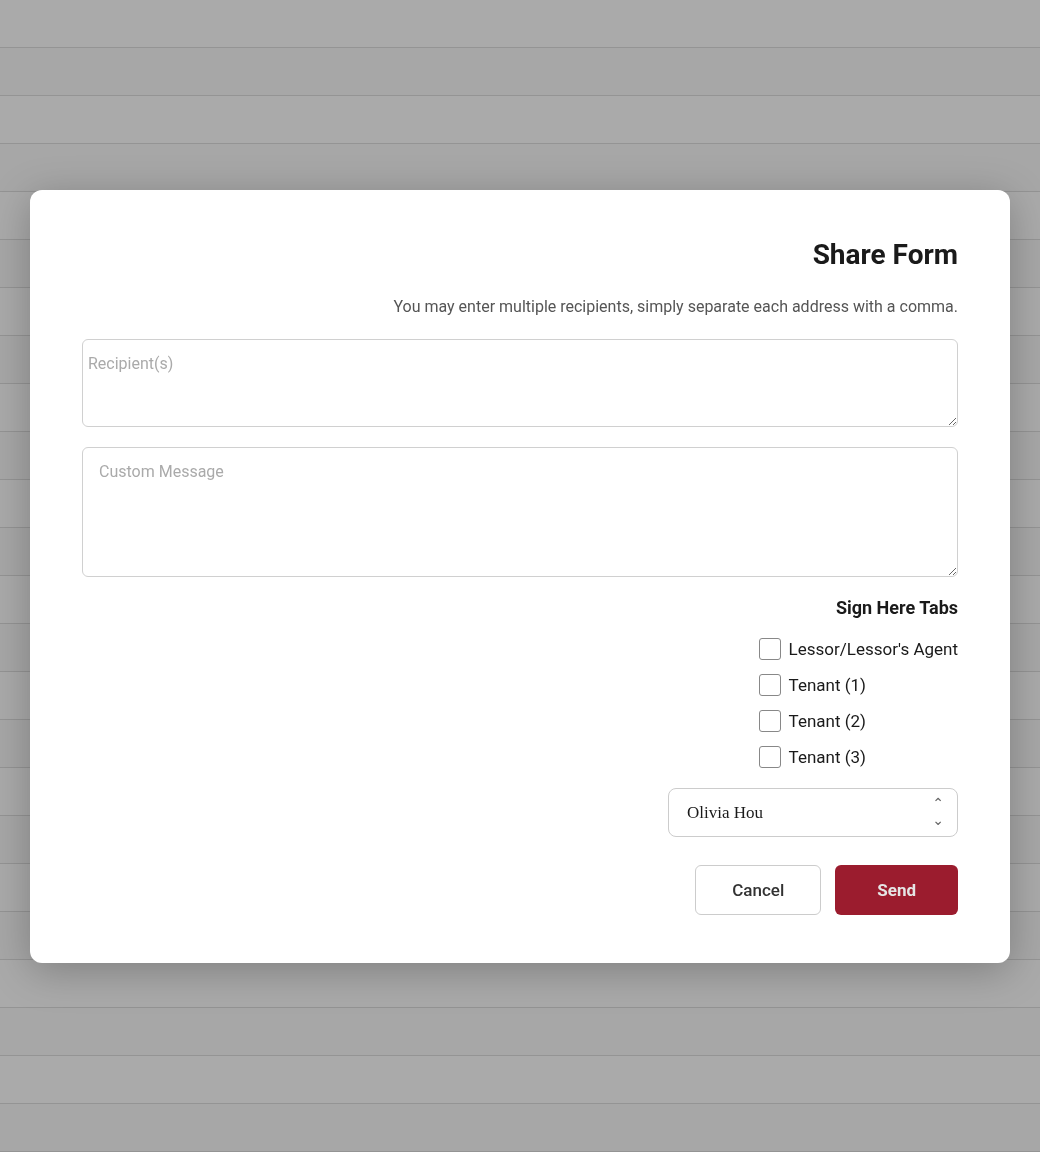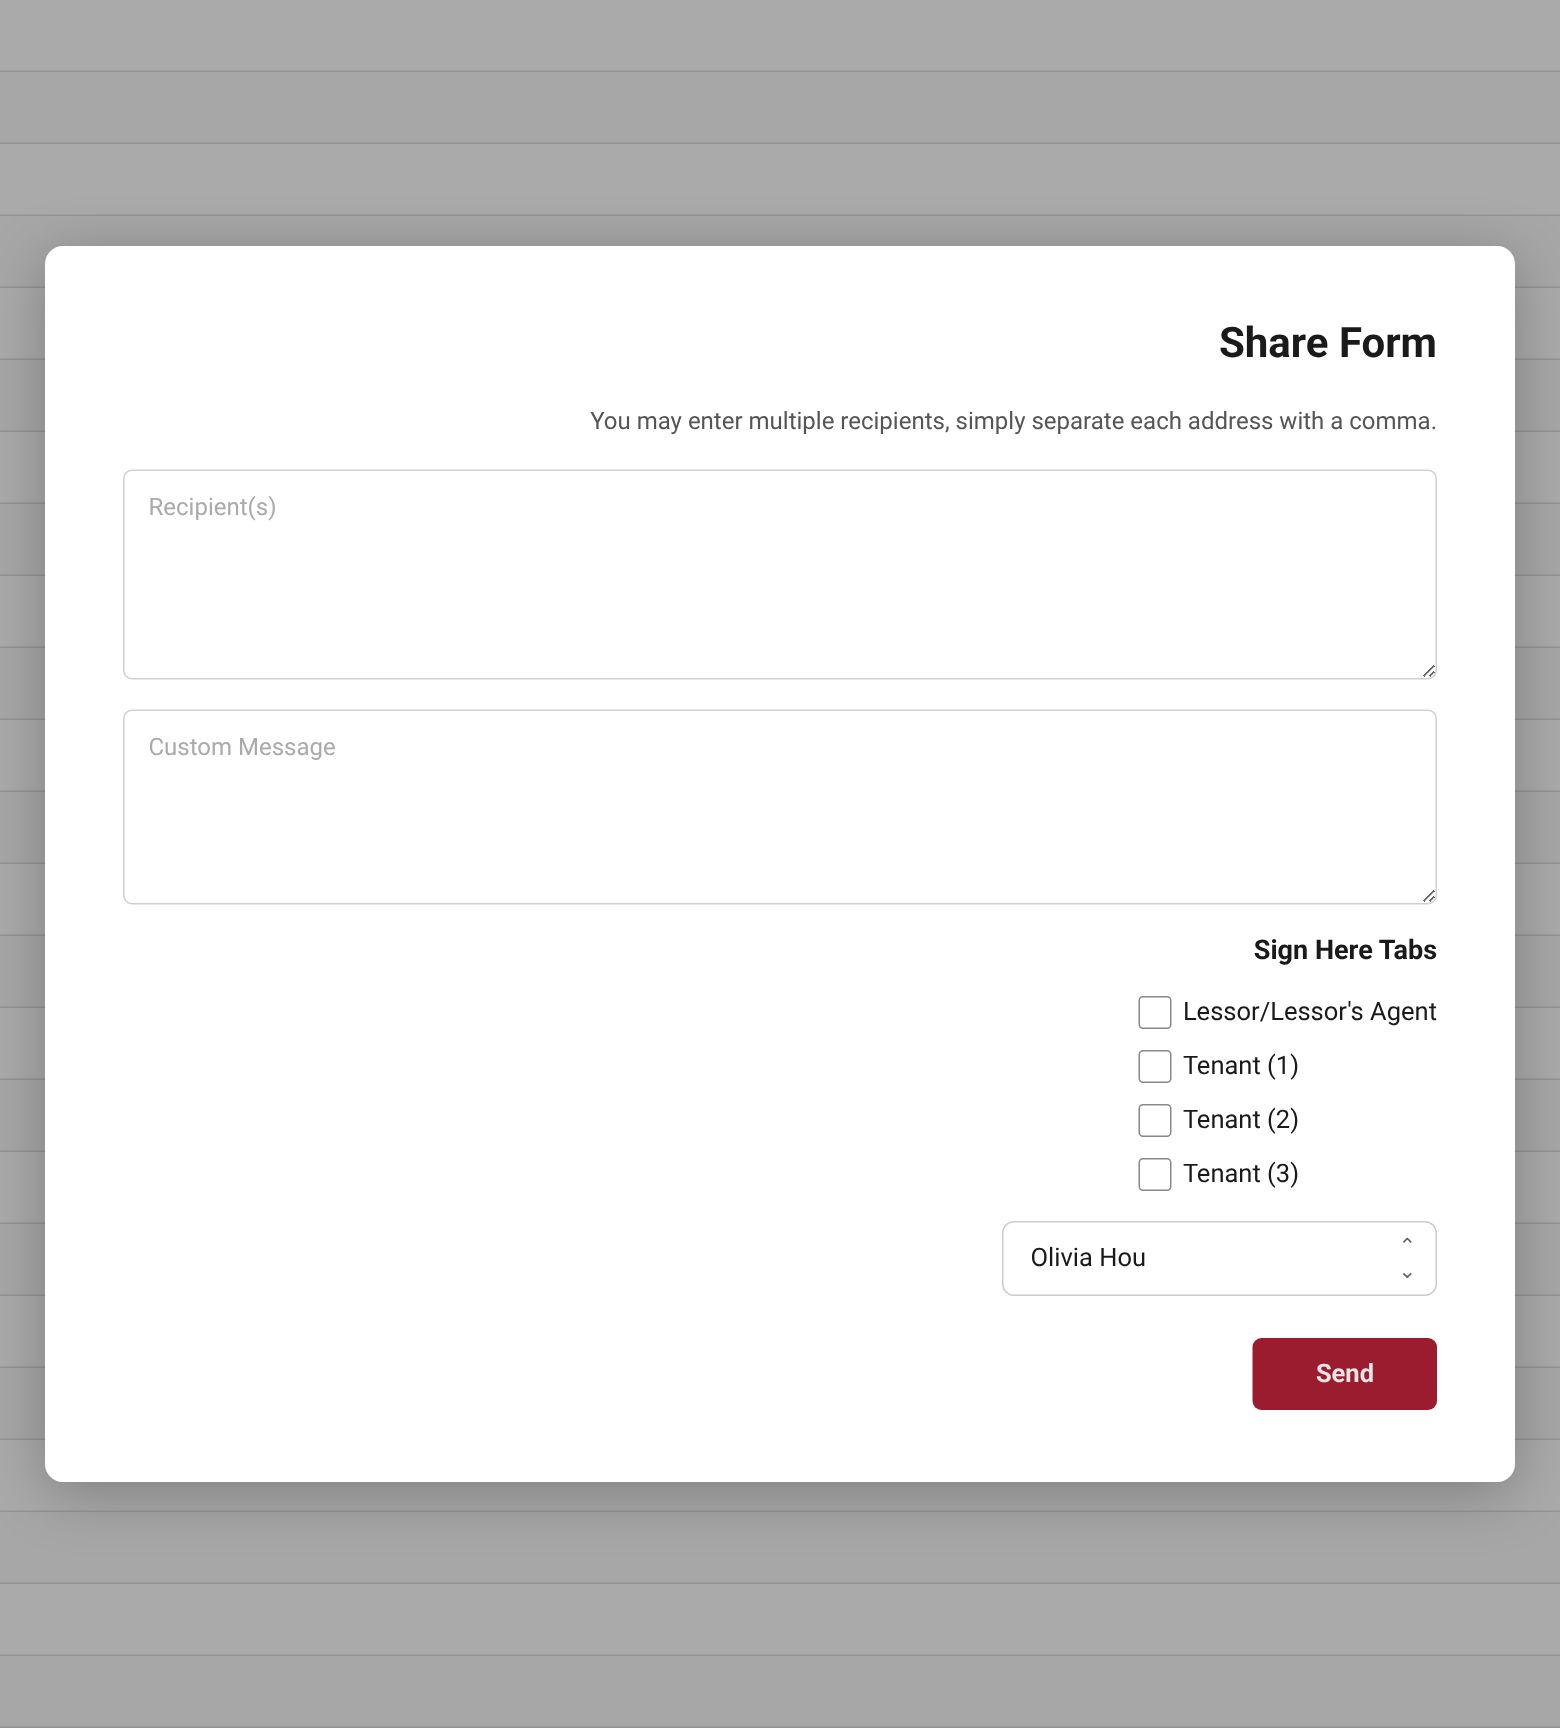--- a/index.html
+++ b/index.html
@@ -73,24 +73,24 @@
 
     .modal-subtitle {
       font-size: 16px;
       color: #555;
       line-height: 1.5;
       margin-top: 4px;
     }
 
     .recipients-textarea {
       width: 100%;
-      height: 140px;
+      height: 88px;
       border: 1.5px solid #d0d0d0;
       border-radius: 6px;
-      padding: 14px 16px;
+      padding: 14px 5px;
       font-size: 16px;
       color: #333;
       resize: vertical;
       outline: none;
       font-family: inherit;
     }
 
     .recipients-textarea::placeholder {
       color: #aaa;
     }
@@ -174,20 +174,21 @@
     }
 
     .tab-label {
       font-size: 17px;
       color: #1a1a1a;
     }
 
     .select-wrapper {
       position: relative;
       width: 290px;
+      font-family: Liberation Serif, serif;
     }
 
     .person-select {
       width: 100%;
       padding: 14px 40px 14px 18px;
       font-size: 17px;
       color: #1a1a1a;
       border: 1.5px solid #ccc;
       border-radius: 8px;
       background: #fff;
@@ -305,17 +306,18 @@
         </div>
       </div>
 
     <div class="select-wrapper">
       <select class="person-select">
       <option value="Olivia Hou">Olivia Hou</option><option value="Other Person">Other Person</option></select>
       <span class="select-chevron">⌃<br>⌄</span>
     </div>
 
     <div class="modal-footer">
+      <button class="btn-cancel">Cancel</button>
       <button class="btn-send">Send</button>
     </div>
 
   </div>
 </div>
 
 </body></html>

